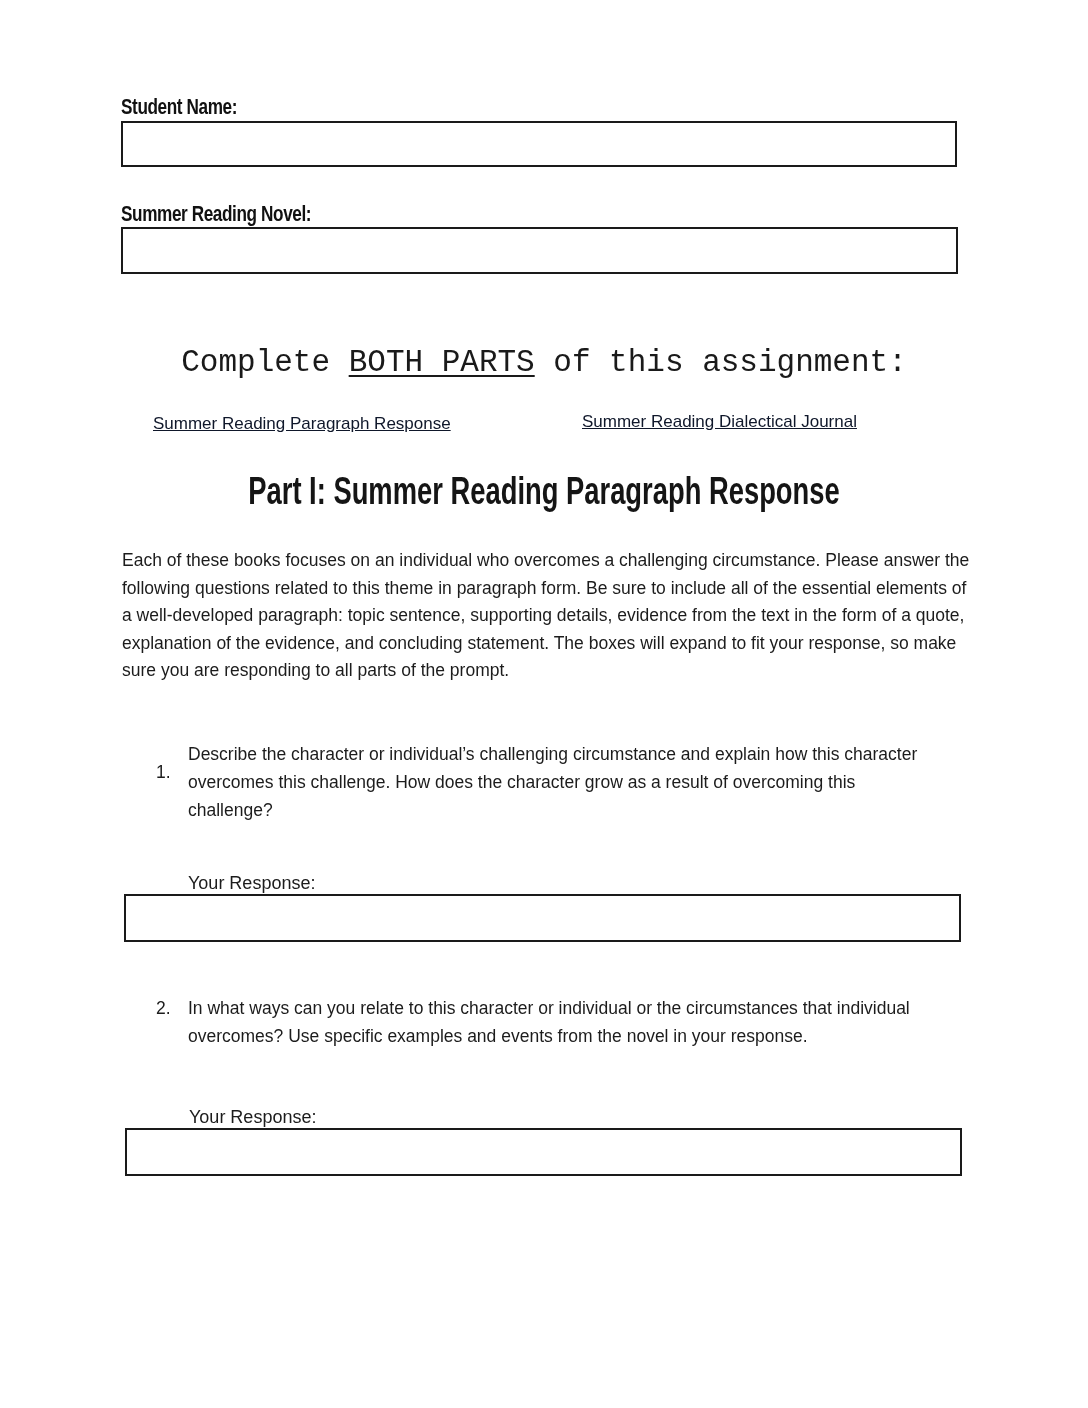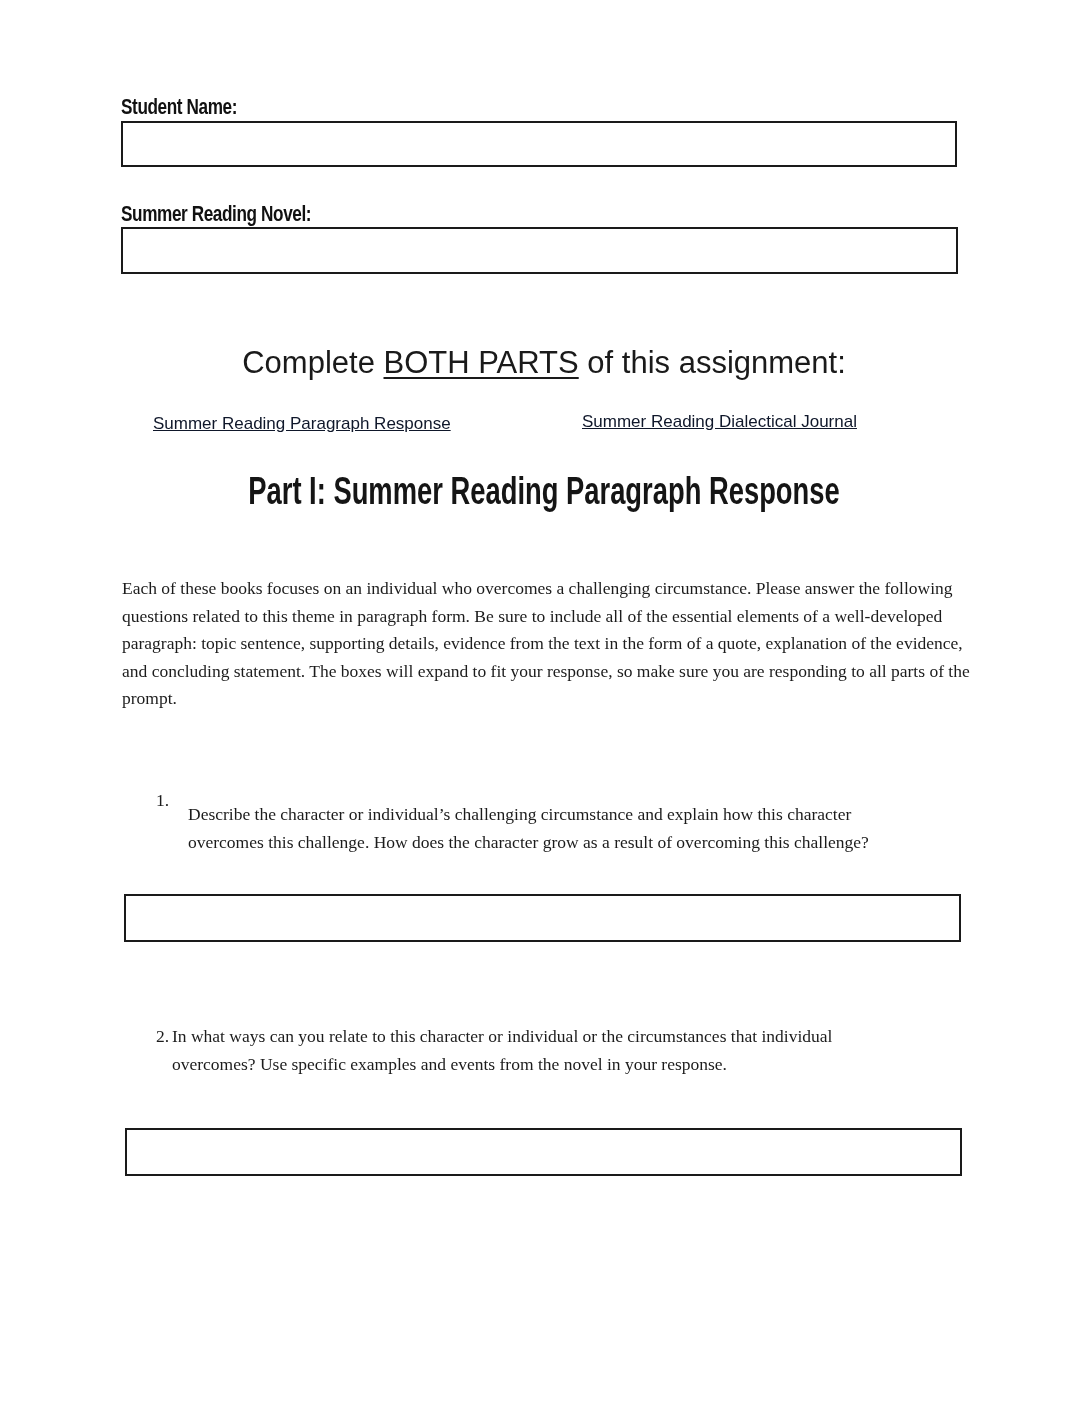--- a/index.html
+++ b/index.html
@@ -8,35 +8,35 @@
     .label-cond {
       font-family: "Liberation Sans Narrow", "Liberation Sans", sans-serif;
       font-weight: bold; font-size: 22px; letter-spacing: -0.5px;
       transform: scaleX(0.78); transform-origin: left center;
       white-space: nowrap; color: #111;
     }
     .field-box {
       border: 2px solid #1a1a1a; box-sizing: border-box; background: #fff;
     }
     .complete-title {
-      font-family: Liberation Sans, sans-serif; font-size: 31px; color: #1a1a1a;
+      font-family: Liberation Mono, monospace; font-size: 31px; color: #1a1a1a;
       white-space: nowrap; text-align: center; left: 0; width: 1088px;
     }
     .complete-title u { text-decoration-thickness: 2px; text-underline-offset: 4px; }
     .part-link {
       font-family: "Liberation Sans", sans-serif; font-size: 17px; color: #0f172a;
       text-decoration: underline; white-space: nowrap; cursor: pointer;
     }
     .part-title {
       font-family: "Liberation Sans", sans-serif; font-weight: bold; font-size: 38px;
       transform: scaleX(0.72); transform-origin: center center;
       white-space: nowrap; text-align: center; left: 0; width: 1088px; color: #151515;
     }
     .serif {
-      font-family: Liberation Serif, serif; color: #1c1c1c; margin-top: 28px;
+      font-family: Liberation Sans, sans-serif; color: #1c1c1c;
     }
     .intro {
       left: 122px; width: 850px; font-size: 17.5px; line-height: 27.5px;
     }
     .q-num { font-size: 17.5px; }
     .q-text { font-size: 17.5px; line-height: 28px; width: 740px; }
     .resp-label { font-size: 18px; }
   </style>
 </head>
 <body>
@@ -52,20 +52,20 @@
 </div>
 
 <a class="abs part-link" style="left:153px; top:414px;">Summer Reading Paragraph Response</a>
 <a class="abs part-link" style="left:582px; top:412px;">Summer Reading Dialectical Journal</a>
 
 <div class="abs part-title" style="top:470px;">Part I: Summer Reading Paragraph Response</div>
 
 <div class="abs serif intro" style="top:547px;">Each of these books focuses on an individual who overcomes a challenging circumstance. Please answer the following questions related to this theme in paragraph form. Be sure to include all of the essential elements of a well-developed paragraph: topic sentence, supporting details, evidence from the text in the form of a quote, explanation of the evidence, and concluding statement. The boxes will expand to fit your response, so make sure you are responding to all parts of the prompt.</div>
 
 <div class="abs serif q-num" style="left:156px; top:762px;">1.</div>
-<div class="abs serif q-text" style="left:188px; top:772px;">Describe the character or individual’s challenging circumstance and explain how this character overcomes this challenge. How does the character grow as a result of overcoming this challenge?</div>
+<div class="abs serif q-text" style="left:188px; top:740px;">Describe the character or individual’s challenging circumstance and explain how this character overcomes this challenge. How does the character grow as a result of overcoming this challenge?</div>
 <div class="abs serif resp-label" style="left:188px; top:873px;">Your Response:</div>
 <div class="abs field-box" style="left: 124px; top: 894px; width: 837px; height: 48px;" contenteditable="true"></div>
 
 <div class="abs serif q-num" style="left:156px; top:998px;">2.</div>
-<div class="abs serif q-text" style="left:172px; top:994px;">In what ways can you relate to this character or individual or the circumstances that individual overcomes? Use specific examples and events from the novel in your response.</div>
+<div class="abs serif q-text" style="left:188px; top:994px;">In what ways can you relate to this character or individual or the circumstances that individual overcomes? Use specific examples and events from the novel in your response.</div>
 <div class="abs serif resp-label" style="left:189px; top:1107px;">Your Response:</div>
 <div class="abs field-box" style="left: 125px; top: 1128px; width: 837px; height: 48px;" contenteditable="true"></div>
 
 </body></html>

